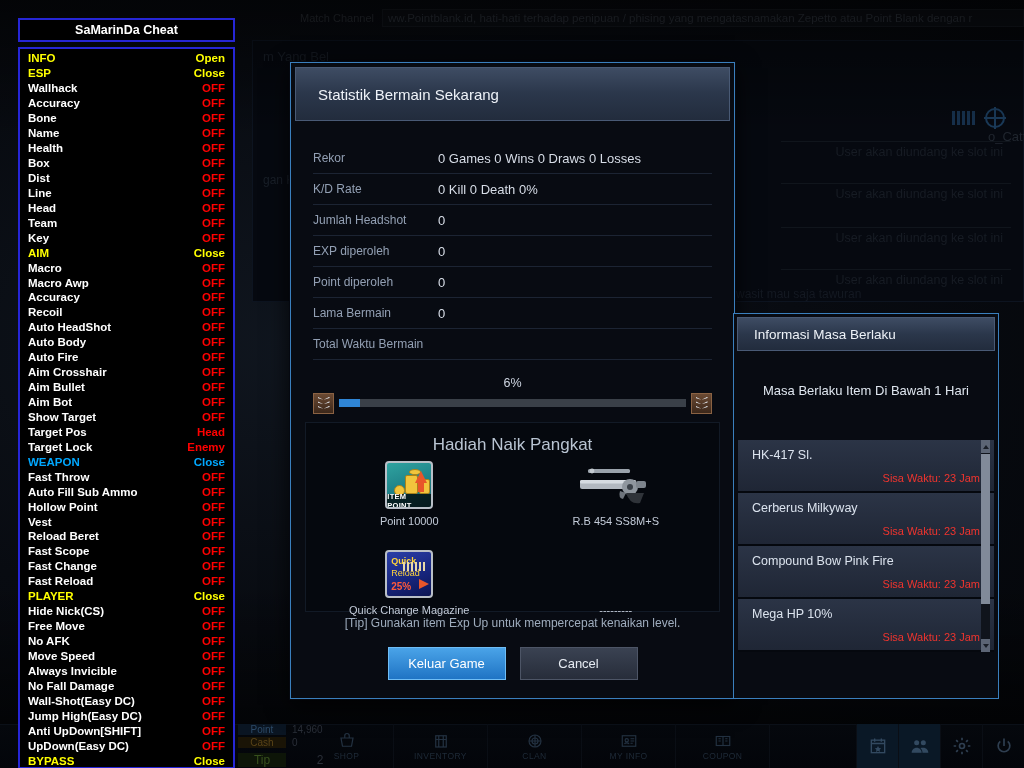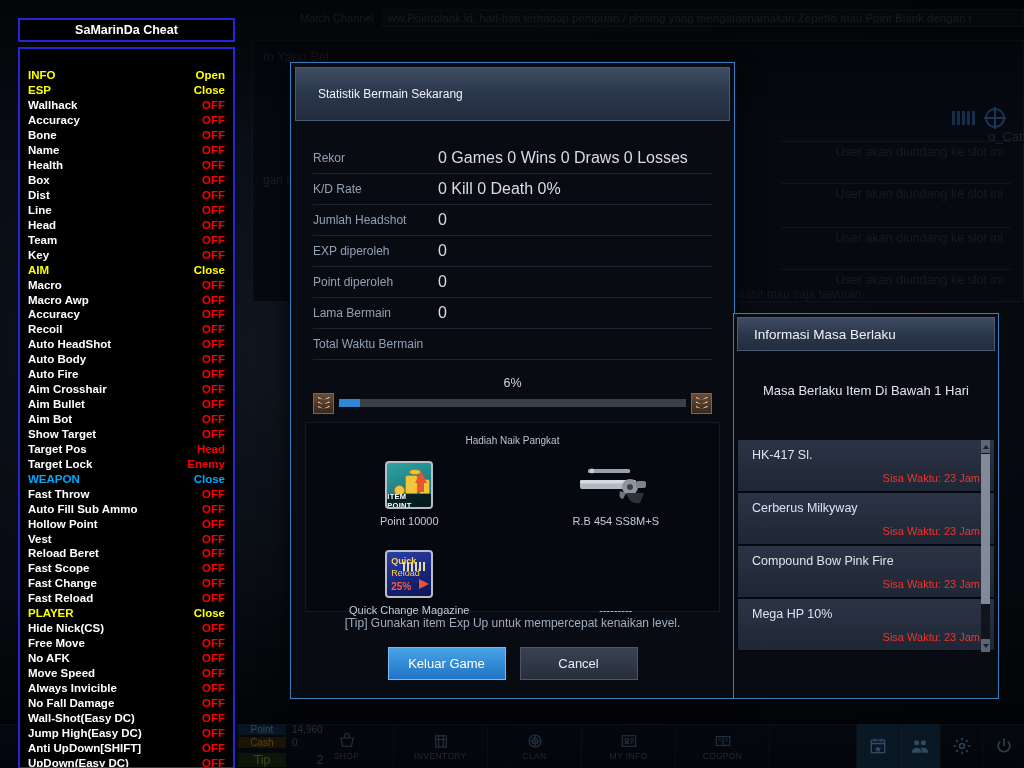--- a/index.html
+++ b/index.html
@@ -61,58 +61,58 @@
       border-left:1px solid #0a0e15; }
   .hud-btn.hl { background:#0a1826; }
   .hud-btn svg { opacity:.4; }
 
   
   .cheat { position:absolute; left:18px; top:18px; width:217px; }
   .cheat-title { height:24px; border:2px solid #2626d6; background:#000;
       display:flex; align-items:center; justify-content:center; }
   .cheat-title span { color:#fff; font-size:12.5px; font-weight:bold; }
   .cheat-body { margin-top:5px; border:2px solid #2626d6; background:#000;
-      padding:19px 8px 4px 8px; height:722px; overflow:hidden; }
+      padding:2px 8px 4px 8px; height:722px; overflow:hidden; }
   .crow { display:flex; justify-content:space-between; align-items:center; height:14.95px;
       font-size:11.5px; font-weight:bold; }
   .crow .n { white-space:nowrap; }
   .crow .v { white-space:nowrap; }
 
   
   .modal { position:absolute; left:290px; top:62px; width:445px; height:637px;
       border:1px solid #3a7fbd; background:#080b12;
       box-shadow:0 0 0 1px #050810, 0 6px 22px rgba(0,0,0,.8); }
   .modal-head { height:54px; margin:4px; border:1px solid #495a75;
       background:linear-gradient(180deg,#3e4c63 0%, #2b374b 48%, #222c3d 100%);
       display:flex; align-items:center; padding-left:22px; }
-  .modal-head span { color:#eef2f8; font-size:12px; }
+  .modal-head span { color:#eef2f8; font-size:15px; }
   .modal-body { padding:0 0 0 0; }
 
   .stat-table { margin:22px 22px 0 22px; }
   .stat-row { display:flex; align-items:center; height:31px;
       border-bottom:1px solid #1c2433; }
   .stat-k { width:125px; color:#93a0b4; font-size:12px; }
-  .stat-v { color:#d7dde7; font-size:16px; }
+  .stat-v { color:#d7dde7; font-size:13px; }
 
   .prog-wrap { margin:16px 22px 0 22px; position:relative; height:38px; }
   .prog-pct { position:absolute; left:0; right:0; top:0; text-align:center;
       color:#cfd6e2; font-size:12.5px; }
   .rank-ico { position:absolute; top:17px; width:21px; height:21px;
       background:linear-gradient(180deg,#6b4a33,#3b271a); border:1px solid #8a6243;
       display:flex; align-items:center; justify-content:center; }
   .rank-ico.l { left:0; } .rank-ico.r { right:0; }
   .chev { width:12px; height:3px; background:#e8eef6; margin-bottom:1.5px;
       clip-path: polygon(0 0, 50% 100%, 100% 0, 100% 45%, 50% 100%, 0 45%); }
   .prog-track { position:absolute; left:26px; right:26px; top:23px; height:8px;
       background:#3a4048; }
   .prog-fill { height:100%; background:#2f86d6; }
 
   .reward { margin:8px 14px 0 14px; background:#05080e; border:1px solid #121a26;
       height:190px; position:relative; }
-  .reward-title { text-align:center; color:#b9c4d2; font-size:10px; padding-top:12px; }
+  .reward-title { text-align:center; color:#b9c4d2; font-size:17px; padding-top:12px; }
   .rg { position:absolute; top:38px; left:0; right:0; display:flex; }
   .rg-col { width:50%; display:flex; flex-direction:column; align-items:center; }
   .rg-cell { display:flex; flex-direction:column; align-items:center; height:89px; }
   .rg-name { font-size:11px; color:#c3cbd8; margin-top:6px; }
   .icon-box { width:48px; height:48px; border:2px solid #b9bfc7; border-radius:4px;
       position:relative; overflow:hidden; }
   .ib-point { background:linear-gradient(160deg,#2fa3a0 0%, #1e7f86 55%, #145f6b 100%); }
   .ib-quick { background:linear-gradient(160deg,#2a3fa8 0%, #16247a 60%, #0d1553 100%); }
   .ip-band { position:absolute; left:0; right:0; bottom:0; height:13px;
       background:rgba(0,0,0,.72); color:#fff; font-size:7.5px; font-weight:bold;

